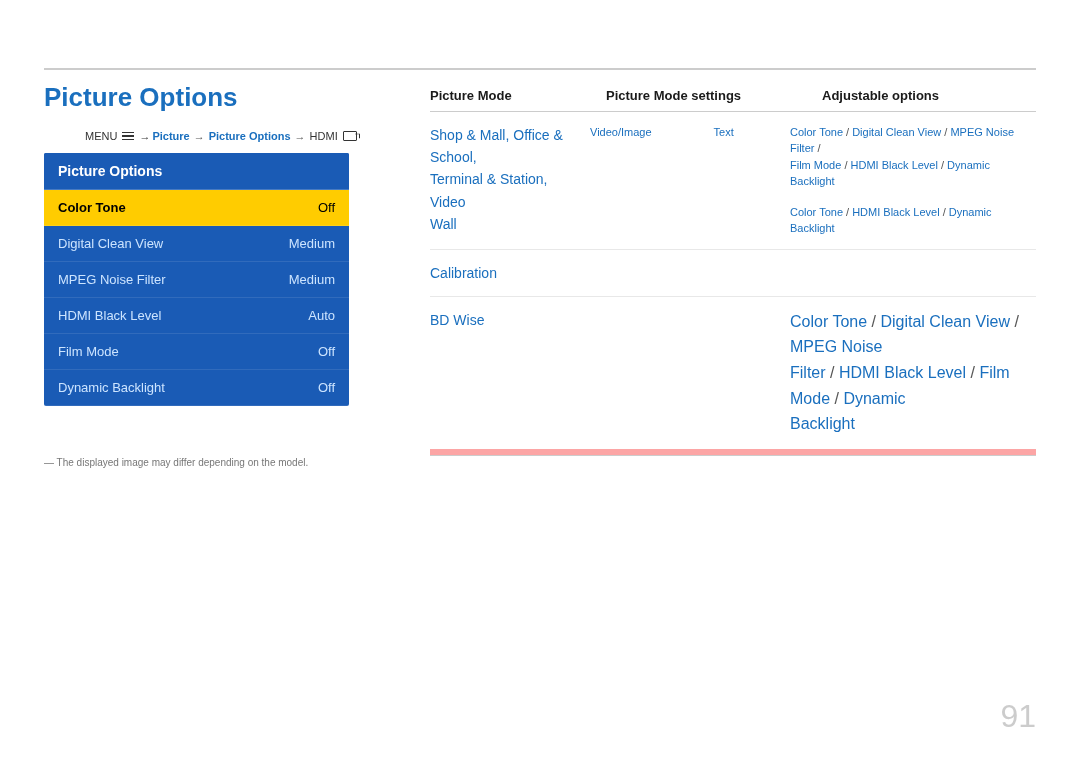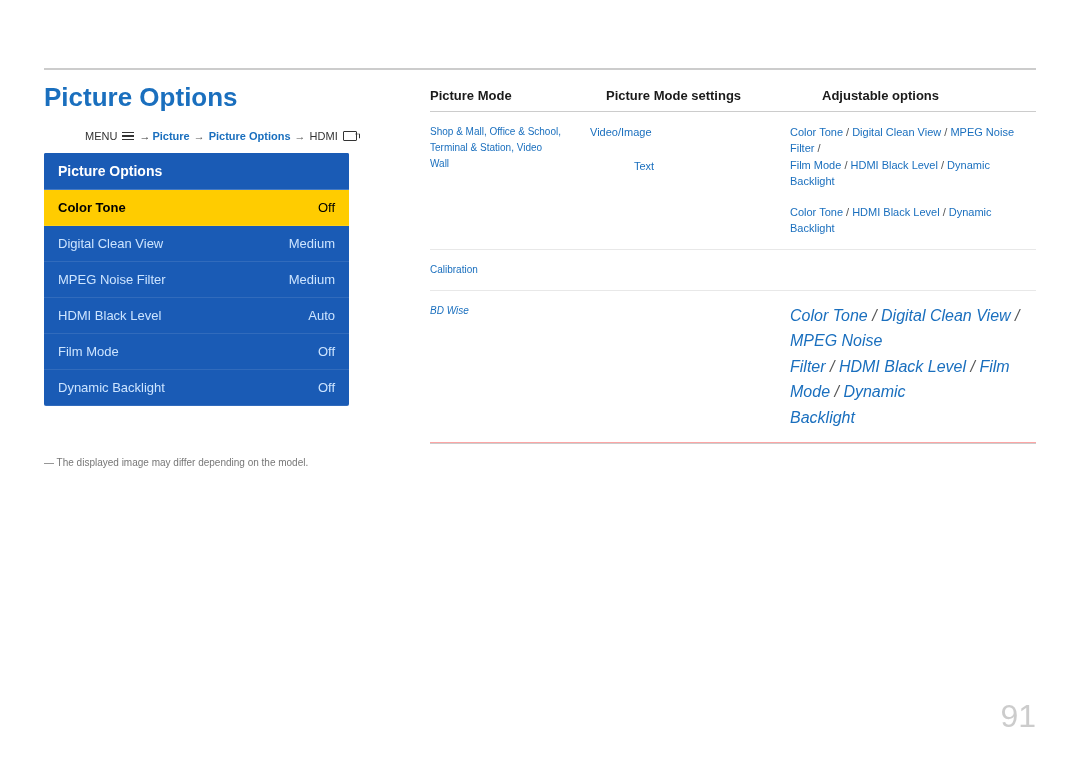--- a/index.html
+++ b/index.html
@@ -196,33 +196,32 @@
     .table-row {
       display: grid;
       grid-template-columns: 160px 200px 1fr;
       gap: 0;
       padding: 12px 0;
       border-bottom: 1px solid #e8e8e8;
       align-items: start;
     }
 
     .table-row:last-child {
-      border-bottom: 1px solid #fca5a5;
-      font-style: italic;
+      border-bottom: 6px solid #fca5a5;
     }
 
     .cell {
       font-size: 11px;
       line-height: 1.5;
       padding-right: 10px;
     }
 
     .cell-mode {
       color: #1a6fbe;
-      font-size: 10px;
+      font-size: 14px;
       line-height: 1.6;
     }
 
     .cell-adjustable {
       font-size: 11px;
       color: #1a6fbe;
       line-height: 1.6;
     }
 
     
@@ -300,21 +299,21 @@
       <div class="col-header">Picture Mode settings</div>
       <div class="col-header">Adjustable options</div>
     </div>
 
     <div class="table-body">
 
       <div class="table-row">
         <div class="cell cell-mode">
           <span style="color:#1a6fbe;">Shop &amp; Mall, Office &amp; School,<br>Terminal &amp; Station, Video<br>Wall</span>
         </div>
-        <div class="cell" style="display:flex;flex-direction:column;gap:18px;">
+        <div class="cell" style="display:flex;gap:18px;text-align:center;">
           <span style="color:#1a6fbe;font-size:11px;">Video/Image</span>
           <span style="color:#1a6fbe;font-size:11px;margin-left:44px;">Text</span>
         </div>
         <div class="cell" style="display:flex;flex-direction:column;gap:6px;">
           <span style="color:#1a6fbe;font-size:11px;line-height:1.5;">
             <span>Color Tone</span><span style="color:#555;"> / </span><span>Digital Clean View</span><span style="color:#555;"> / </span><span>MPEG Noise Filter</span><span style="color:#555;"> /</span><br>
             <span>Film Mode</span><span style="color:#555;"> / </span><span>HDMI Black Level</span><span style="color:#555;"> / </span><span>Dynamic Backlight</span>
           </span>
           <span style="color:#1a6fbe;font-size:11px;line-height:1.5;margin-top:8px;">
             <span>Color Tone</span><span style="color:#555;"> / </span><span>HDMI Black Level</span><span style="color:#555;"> / </span><span>Dynamic Backlight</span>

